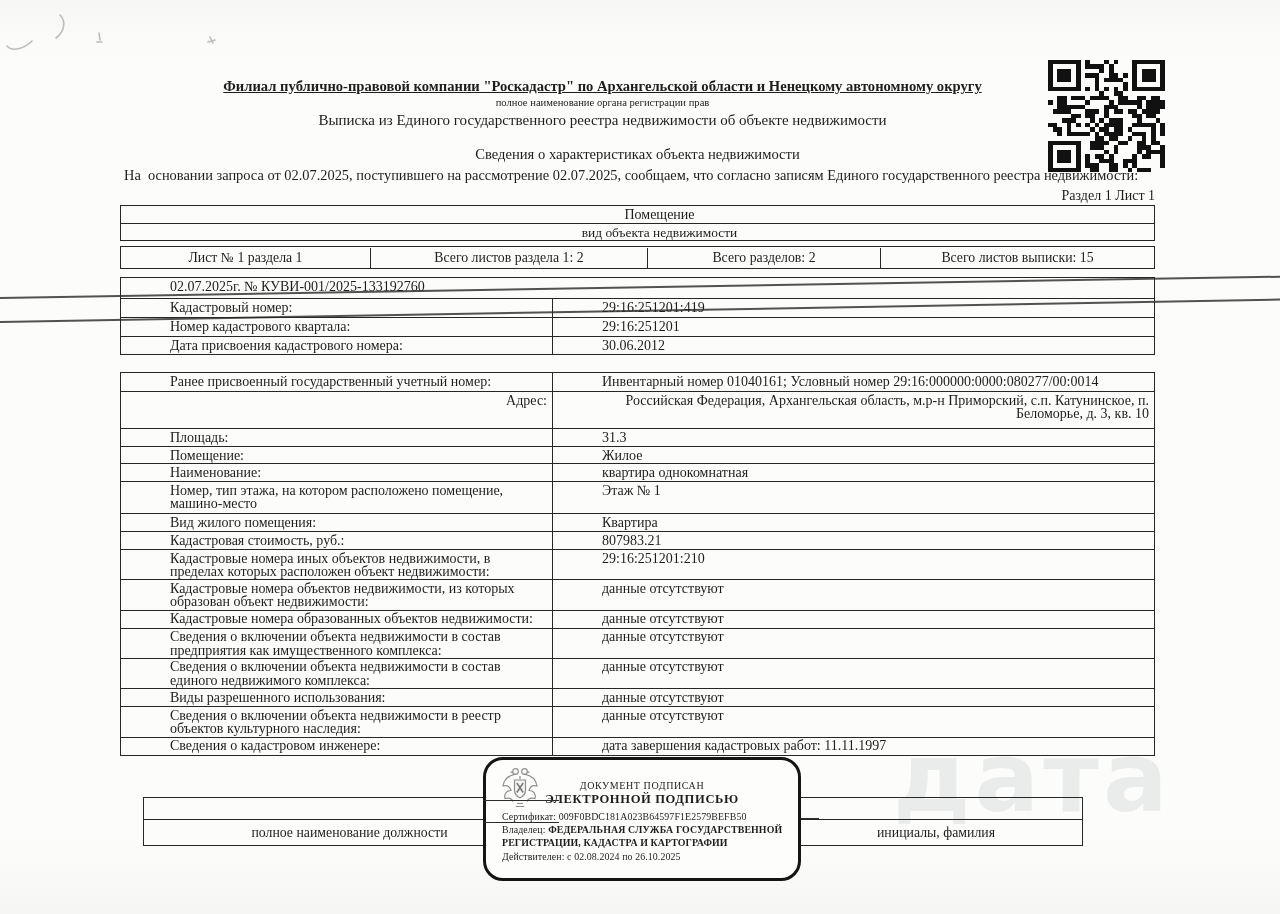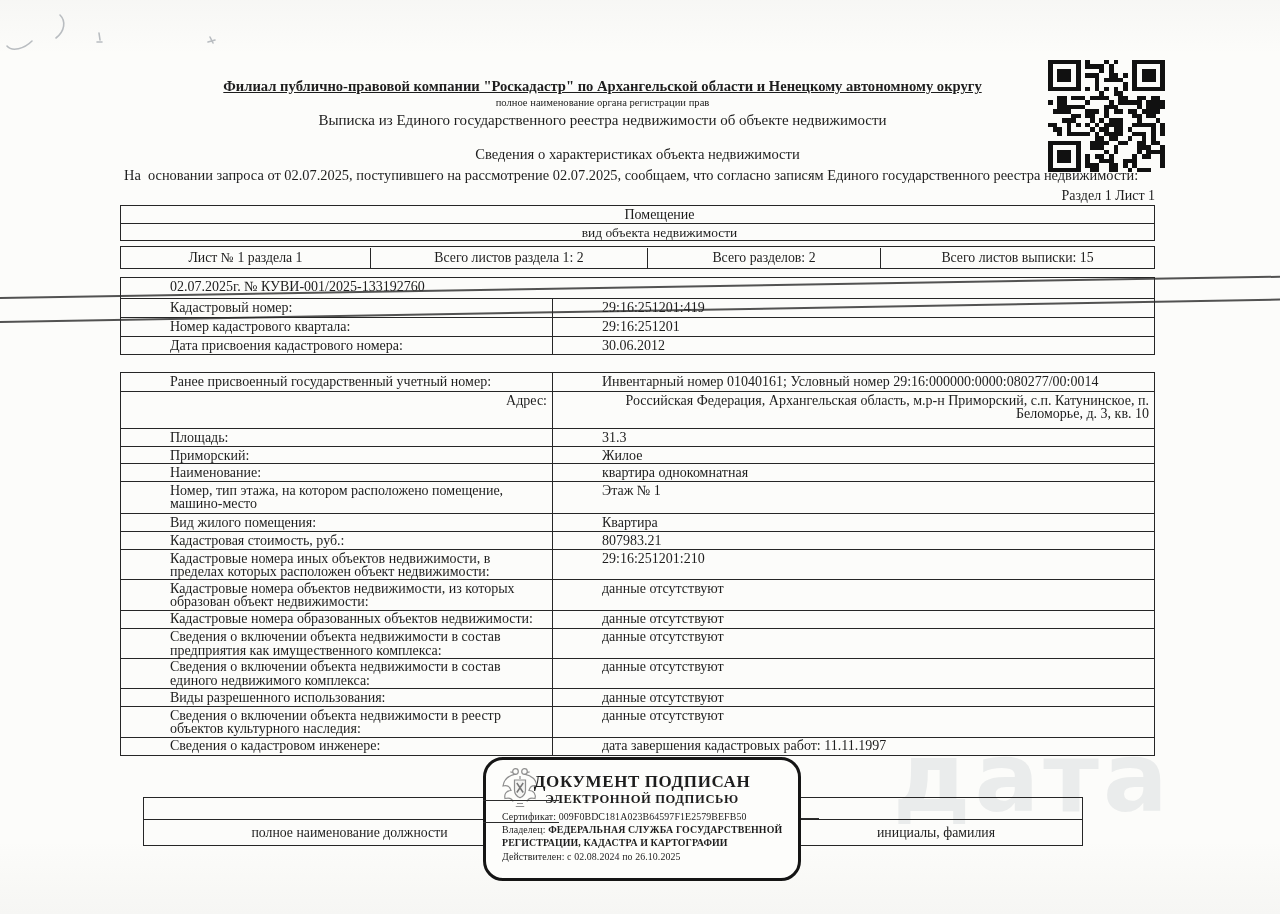--- a/index.html
+++ b/index.html
@@ -58,21 +58,21 @@
     font-family:"DejaVu Sans","Liberation Sans",sans-serif; font-weight:bold;
     font-size:96px; letter-spacing:4px; color:#aeb6bc; opacity:.22; }
 
   
   .qr { position:absolute; left:1048px; top:60px; width:117px; height:112px; z-index:2; }
 
   
   .stamp { position:absolute; left:483px; top:757px; width:318px; height:124px;
     border:3px solid #151515; border-radius:20px; background:#fdfdfb; z-index:6; box-sizing:border-box; }
   .stamp-eagle { position:absolute; left:14px; top:5px; width:40px; height:44px; }
-  .stamp-t1 { position:absolute; left:0; top:12px; width:100%; text-align:center; font-size:17px; font-weight:bold; letter-spacing:.6px; }
+  .stamp-t1 { position:absolute; left:0; top:20px; width:100%; text-align:center; font-size:10px; font-weight:normal; letter-spacing:.6px; }
   .stamp-t2 { position:absolute; left:0; top:32px; width:100%; text-align:center; font-size:12.6px; font-weight:bold; letter-spacing:.6px; }
   .stamp-details { position:absolute; left:16px; top:50px; width:282px; font-size:9.9px; line-height:13.2px; letter-spacing:.1px; }
   .stamp-details .bold { font-weight:bold; }
   .stamp-stub { position:absolute; height:1.4px; background:#2c2c2c; z-index:7; }
   .stub-l1 { left:483px; top:800px; width:76px; }
   .stub-l2 { left:483px; top:822px; width:76px; }
   .stub-r1 { left:799px; top:818px; width:20px; }
 </style>
 </head>
 <body>
@@ -367,21 +367,21 @@
       </div>
       <div class="trow" style="min-height: 37px; text-align: right;">
         <div class="tcell lbl">Адрес:</div>
         <div class="tcell val">Российская Федерация, Архангельская область, м.р-н Приморский, с.п. Катунинское, п. Беломорье, д. 3, кв. 10</div>
       </div>
       <div class="trow" style="min-height: 18px;">
         <div class="tcell lbl">Площадь:</div>
         <div class="tcell val">31.3</div>
       </div>
       <div class="trow" style="min-height: 17px;">
-        <div class="tcell lbl">Приморский:</div>
+        <div class="tcell lbl">Помещение:</div>
         <div class="tcell val">Жилое</div>
       </div>
       <div class="trow" style="min-height: 18px;">
         <div class="tcell lbl">Наименование:</div>
         <div class="tcell val">квартира однокомнатная</div>
       </div>
       <div class="trow" style="min-height: 32px;">
         <div class="tcell lbl">Номер, тип этажа, на котором расположено помещение, машино-место</div>
         <div class="tcell val">Этаж № 1</div>
       </div>

